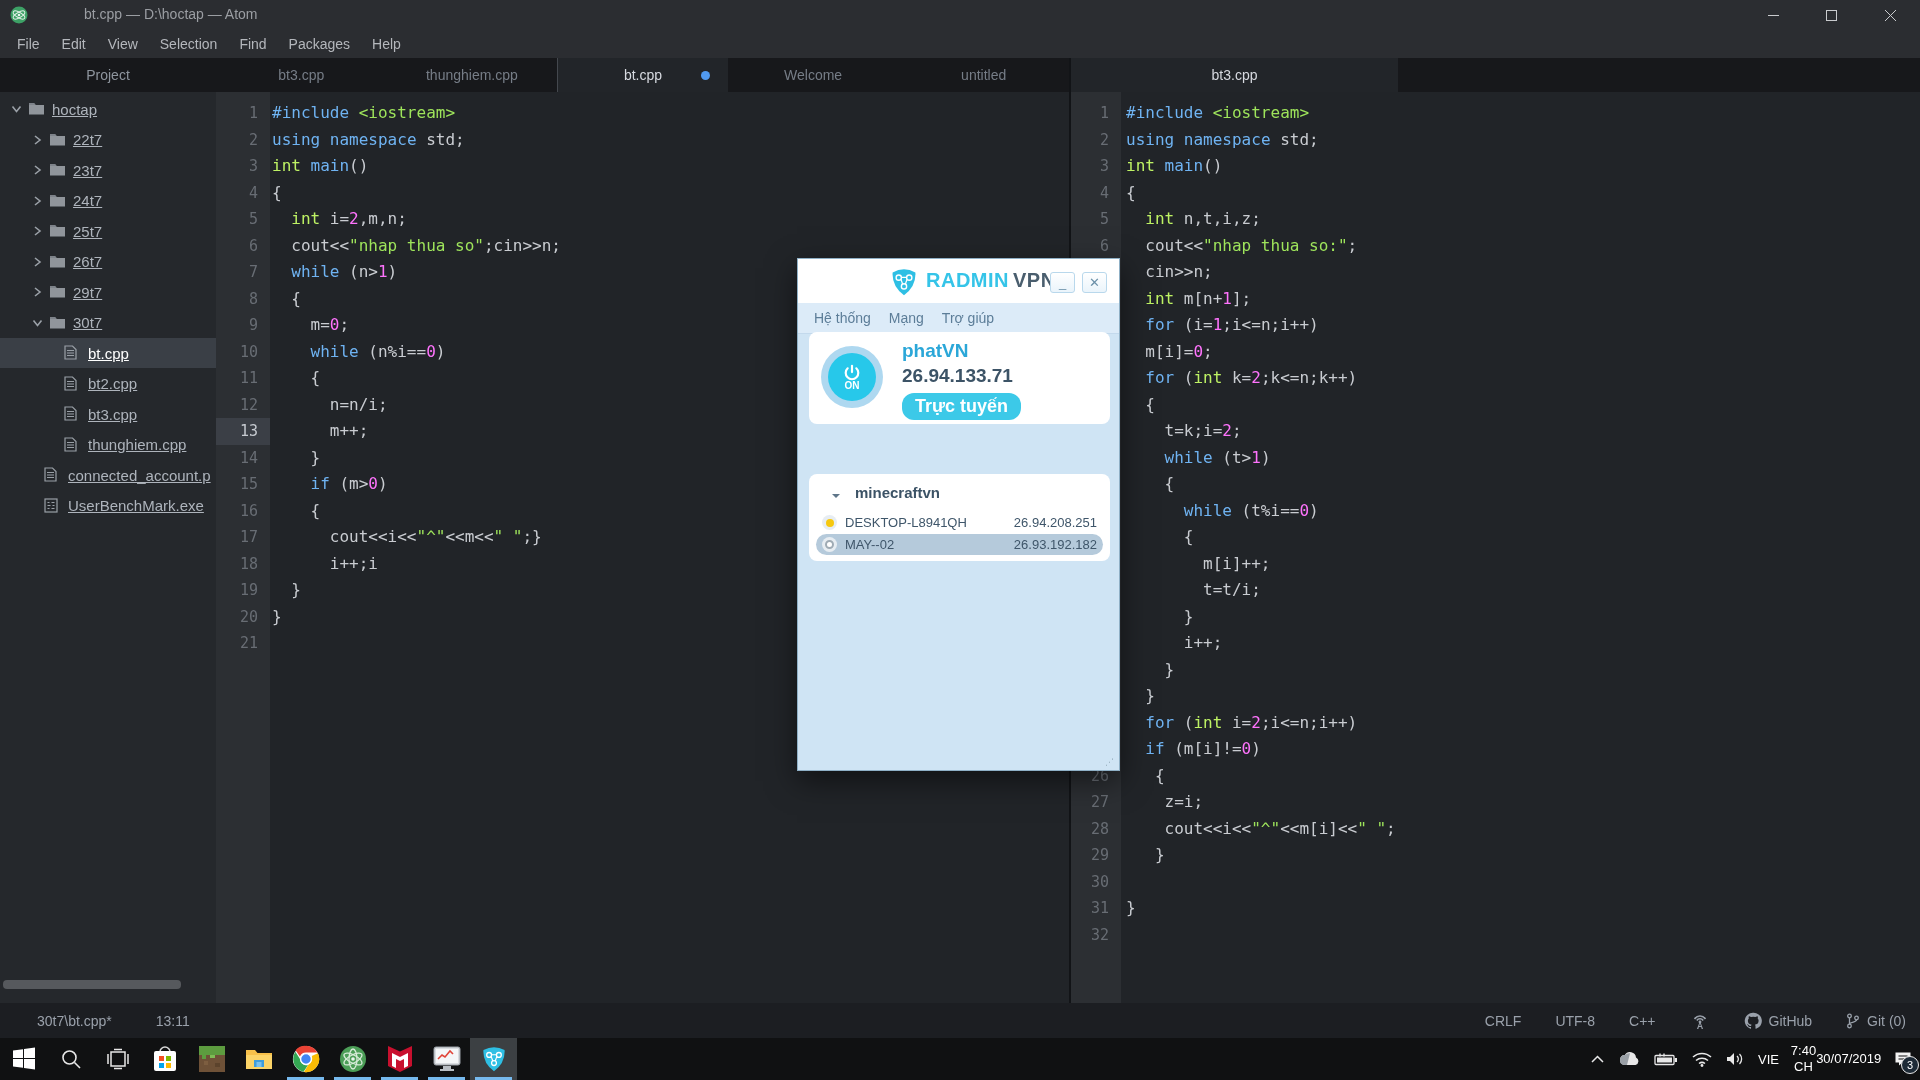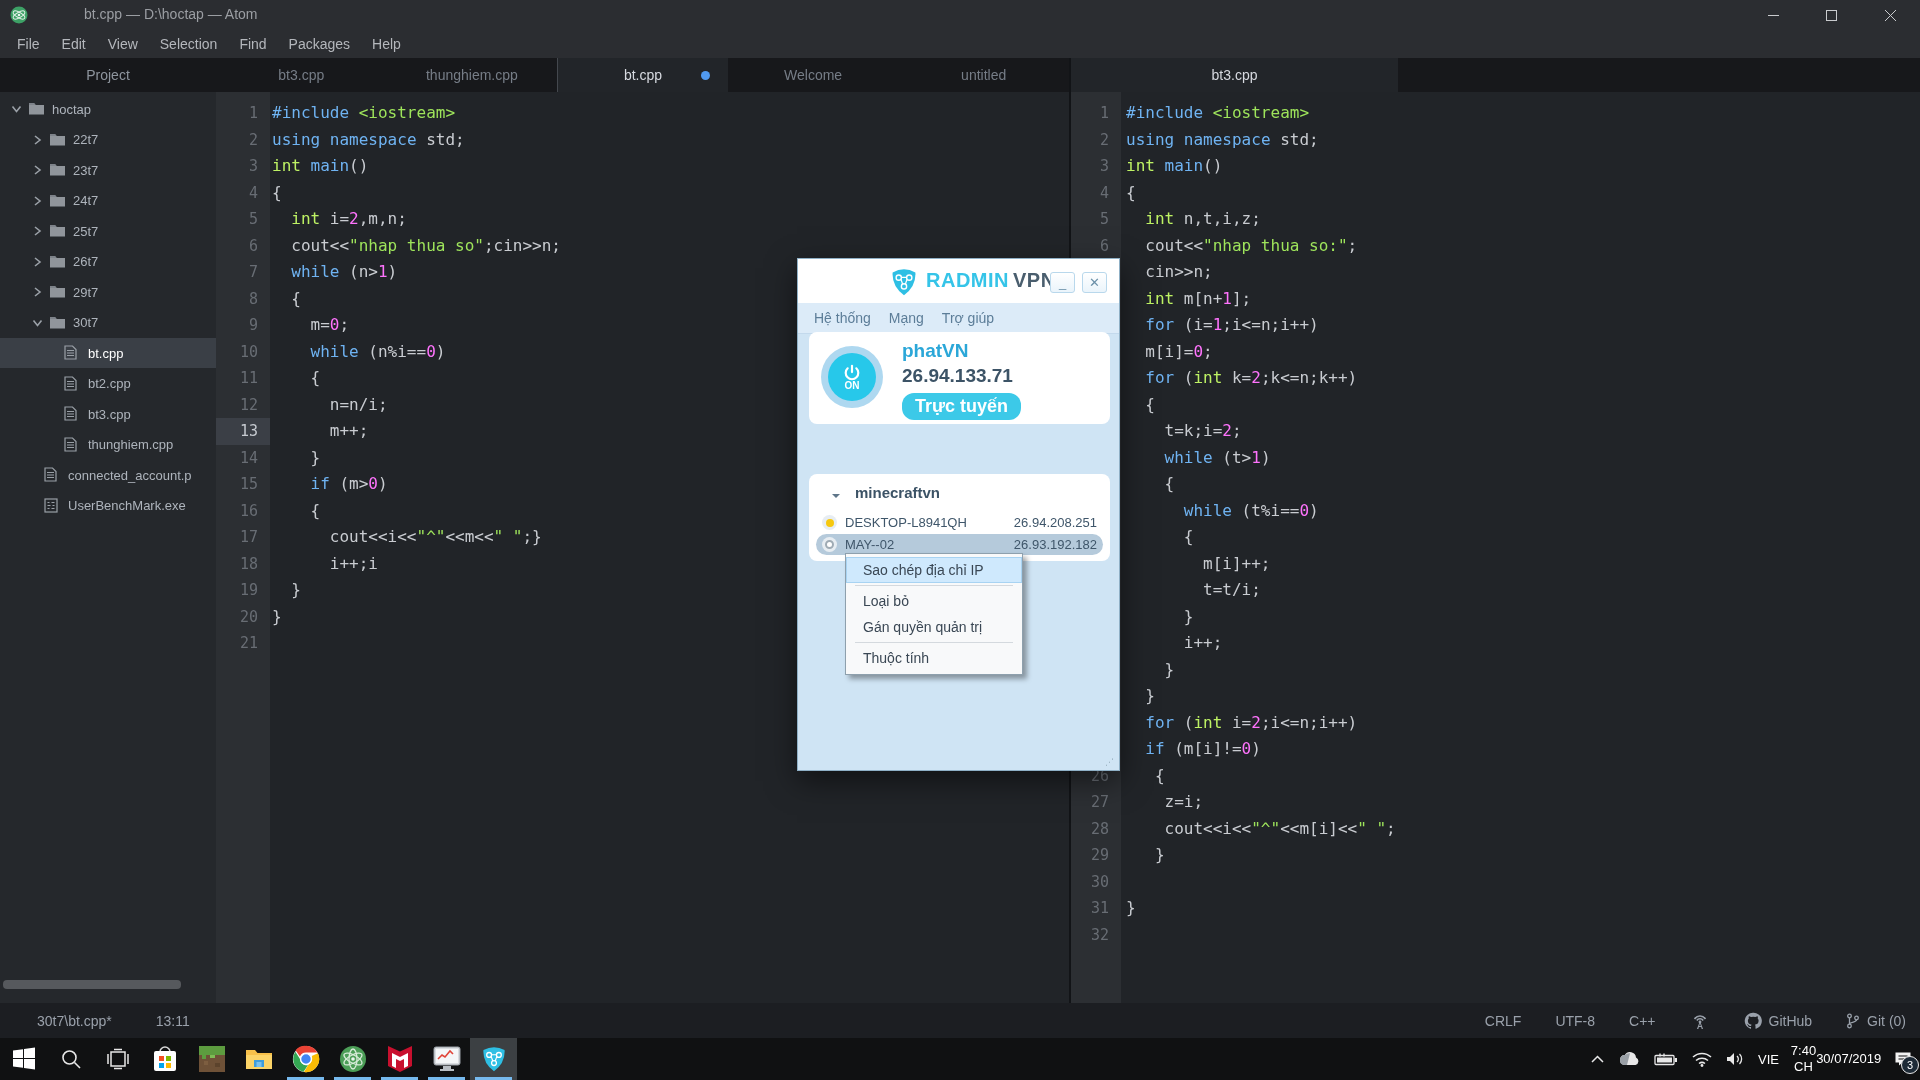--- a/index.html
+++ b/index.html
@@ -14,21 +14,21 @@
   #menubar{position:absolute;left:0;top:30px;width:1920px;height:28px;background:#2b2d31;display:flex;align-items:center;padding-left:6px;box-sizing:border-box;}
   #menubar .menu-item{padding:0 11px;font-size:14px;color:#b4b7bc;line-height:28px;}
   
   #tabstrip{position:absolute;left:0;top:58px;width:1920px;height:34px;background:#17181b;}
   #project-header{position:absolute;left:0;top:0;width:216px;height:34px;text-align:center;line-height:34px;font-size:14px;color:#8e959e;}
   .tab{position:absolute;top:0;height:34px;line-height:34px;text-align:center;font-size:14px;color:#767d87;box-sizing:border-box;}
   .tab.active{background:#222529;color:#d7dae0;}
   .tab .mod-dot{position:absolute;right:18px;top:13px;width:9px;height:9px;border-radius:50%;background:#519af0;}
   
   #tree-panel{position:absolute;left:0;top:92px;width:216px;height:911px;background:#25282c;overflow:hidden;}
-  .tree-row{position:absolute;left:0;width:216px;height:30px;display:flex;align-items:center;color:#aeb4bc;font-size:13px;white-space:nowrap;}
+  .tree-row{position:absolute;left:0;width:216px;height:30px;display:flex;align-items:center;color:#aeb4bc;font-size:15px;white-space:nowrap;text-decoration:underline;}
   .tree-row.selected{background:#3a3f46;color:#ffffff;}
   .tree-row .chev{width:12px;height:12px;flex:0 0 12px;margin-right:4px;}
   .tree-row .chev svg{display:block;}
   .tree-row .chev.exp svg{transform:rotate(90deg);}
   .tree-row .ticon{width:17px;height:16px;flex:0 0 17px;margin-right:7px;}
   #tree-hscroll{position:absolute;left:3px;top:888px;width:178px;height:9px;border-radius:4px;background:#56595d;}
   
   .editor{position:absolute;top:92px;height:911px;background:#212428;overflow:hidden;}
   #editor-left{left:216px;width:853px;}
   #editor-right{left:1071px;width:849px;}
@@ -521,28 +521,20 @@
           <div class="peer-row selected" style="top: 60px;">
             <span class="pdot">
               <i style="border: 2px solid rgb(159, 171, 180); background: rgb(255, 255, 255); width: 5px; height: 5px;"></i>
             </span>
             <span class="pname">MAY--02</span>
             <span class="pip">26.93.192.182</span>
           </div>
         </div>
     </div>
 
-    <div id="ctx-menu">
-        <div class="ctx-item hl">Sao chép địa chỉ IP</div>
-        <div class="ctx-sep"></div>
-        <div class="ctx-item">Loại bỏ</div>
-        <div class="ctx-item">Gán quyền quản trị</div>
-        <div class="ctx-sep"></div>
-        <div class="ctx-item">Thuộc tính</div>
-      </div>
     <div id="vpn-grip">⋰</div>
   </div>
 
   <div id="taskbar">
     <div id="tb-buttons">
         <div class="tb-slot" style="left: 0px;">
           <svg width="26" height="26" viewBox="0 0 26 26">
             <path d="M2 4.5 L12 3.2 V12 H2z M13 3 L24 1.6 V12 H13z M2 13 h10 v8.8 L2 20.5z M13 13 h11 v10.4 L13 22z" fill="#fff"></path>
           </svg>
         </div>

